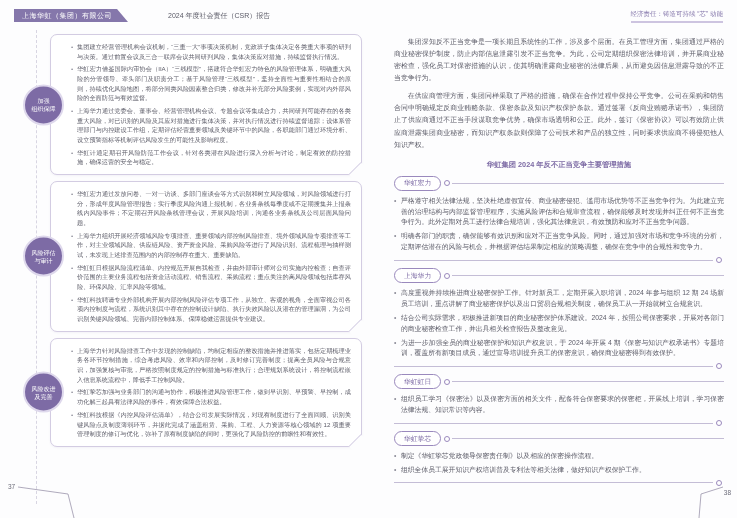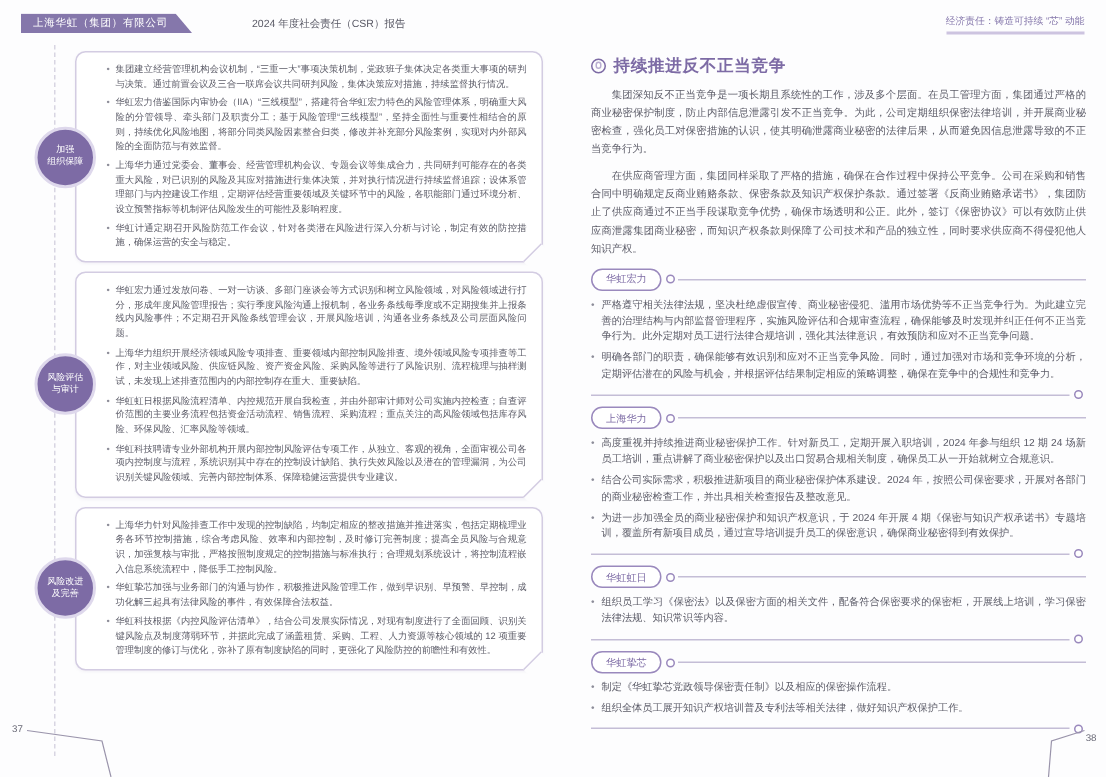--- a/index.html
+++ b/index.html
@@ -144,28 +144,25 @@
       <li>华虹挚芯加强与业务部门的沟通与协作，积极推进风险管理工作，做到早识别、早预警、早控制，成功化解三起具有法律风险的事件，有效保障合法权益。</li>
       <li>华虹科技根据《内控风险评估清单》，结合公司发展实际情况，对现有制度进行了全面回顾、识别关键风险点及制度薄弱环节，并据此完成了涵盖租赁、采购、工程、人力资源等核心领域的 12 项重要管理制度的修订与优化，弥补了原有制度缺陷的同时，更强化了风险防控的前瞻性和有效性。</li>
     </ul>
     <span class="corner-cut"></span>
   </section>
 
 </main>
 
 <main class="right-page">
 
-  <h2 class="sec-title">
-    <span class="marker-icon"></span>
-    <span class="t">持续推进反不正当竞争</span>
-  </h2>
 
   <p class="para">集团深知反不正当竞争是一项长期且系统性的工作，涉及多个层面。在员工管理方面，集团通过严格的商业秘密保护制度，防止内部信息泄露引发不正当竞争。为此，公司定期组织保密法律培训，并开展商业秘密检查，强化员工对保密措施的认识，使其明确泄露商业秘密的法律后果，从而避免因信息泄露导致的不正当竞争行为。</p>
   <p class="para">在供应商管理方面，集团同样采取了严格的措施，确保在合作过程中保持公平竞争。公司在采购和销售合同中明确规定反商业贿赂条款、保密条款及知识产权保护条款。通过签署《反商业贿赂承诺书》，集团防止了供应商通过不正当手段谋取竞争优势，确保市场透明和公正。此外，签订《保密协议》可以有效防止供应商泄露集团商业秘密，而知识产权条款则保障了公司技术和产品的独立性，同时要求供应商不得侵犯他人知识产权。</p>
 
+  <h3 class="table-title">华虹集团 2024 年反不正当竞争主要管理措施</h3>
 
   <section class="measure">
     <div class="m-head">
       <span class="pill">华虹宏力</span>
       <span class="node"></span>
       <span class="rule"></span>
     </div>
     <ul>
       <li>严格遵守相关法律法规，坚决杜绝虚假宣传、商业秘密侵犯、滥用市场优势等不正当竞争行为。为此建立完善的治理结构与内部监督管理程序，实施风险评估和合规审查流程，确保能够及时发现并纠正任何不正当竞争行为。此外定期对员工进行法律合规培训，强化其法律意识，有效预防和应对不正当竞争问题。</li>
       <li>明确各部门的职责，确保能够有效识别和应对不正当竞争风险。同时，通过加强对市场和竞争环境的分析，定期评估潜在的风险与机会，并根据评估结果制定相应的策略调整，确保在竞争中的合规性和竞争力。</li>

